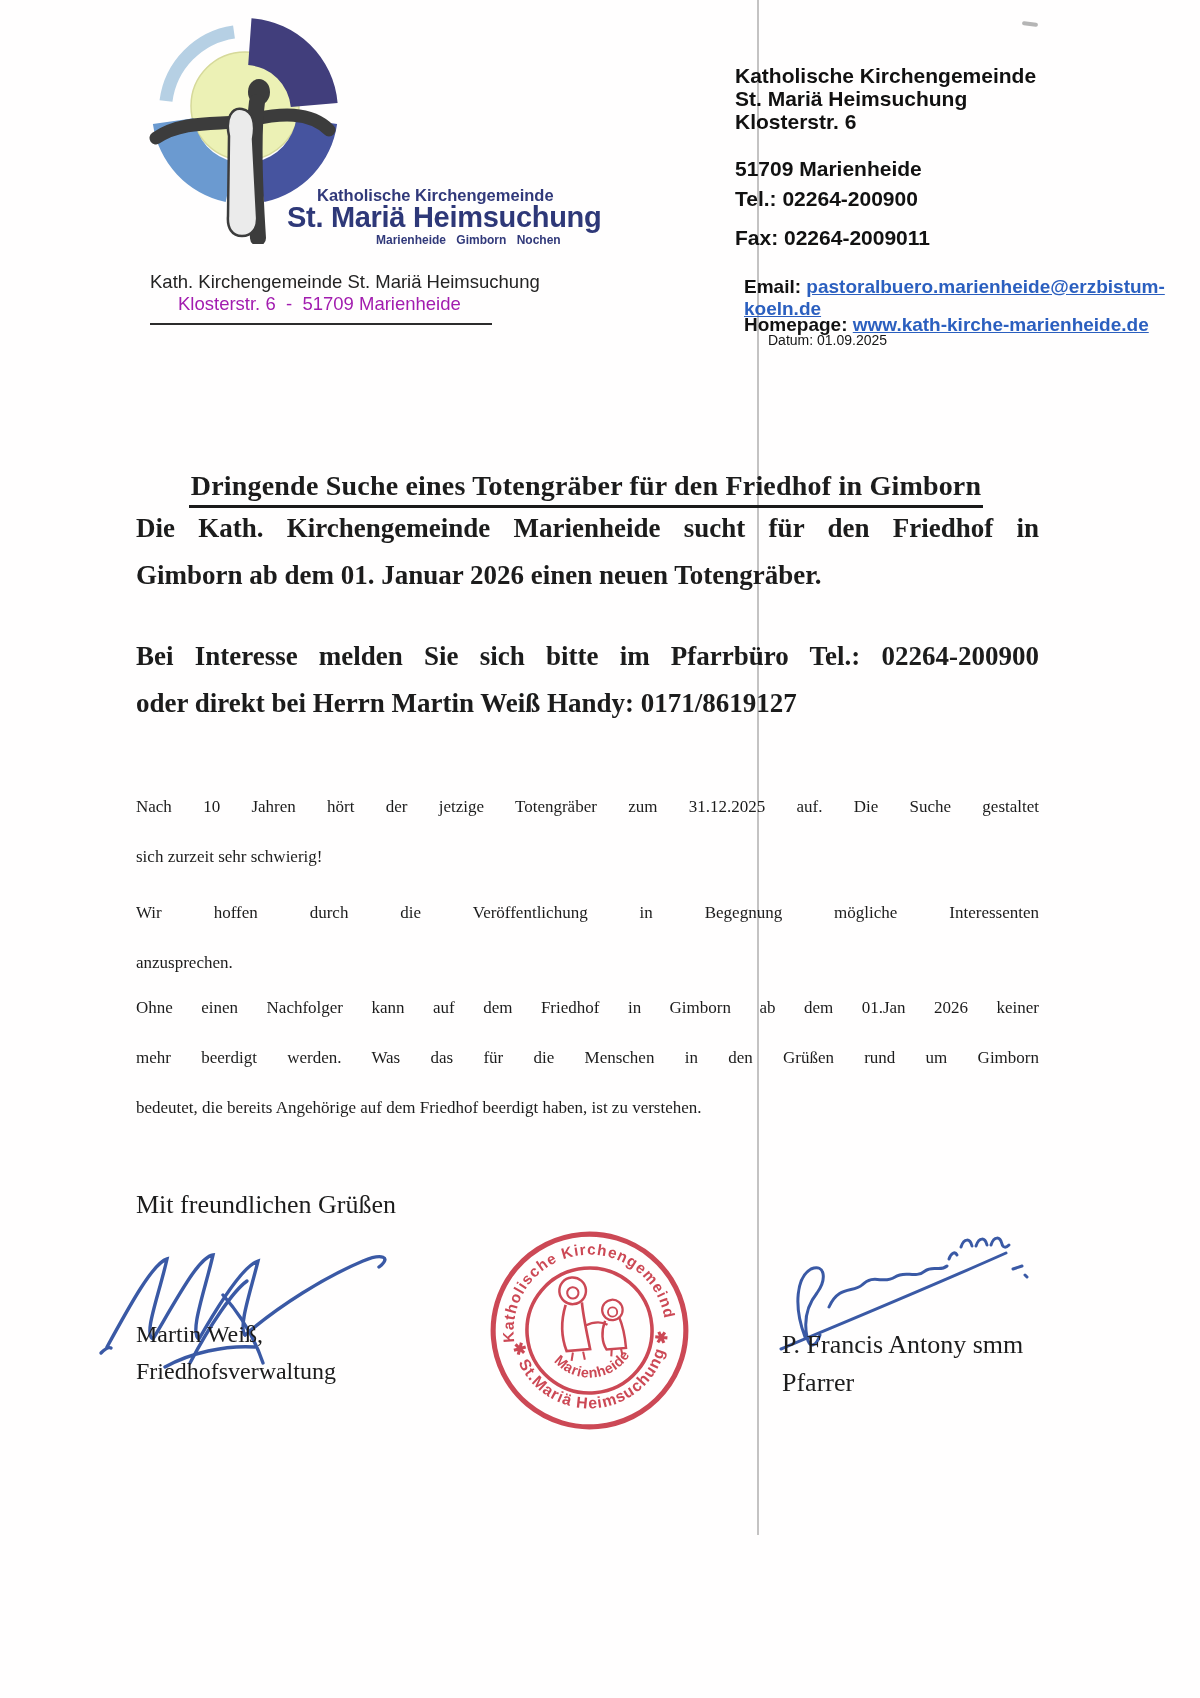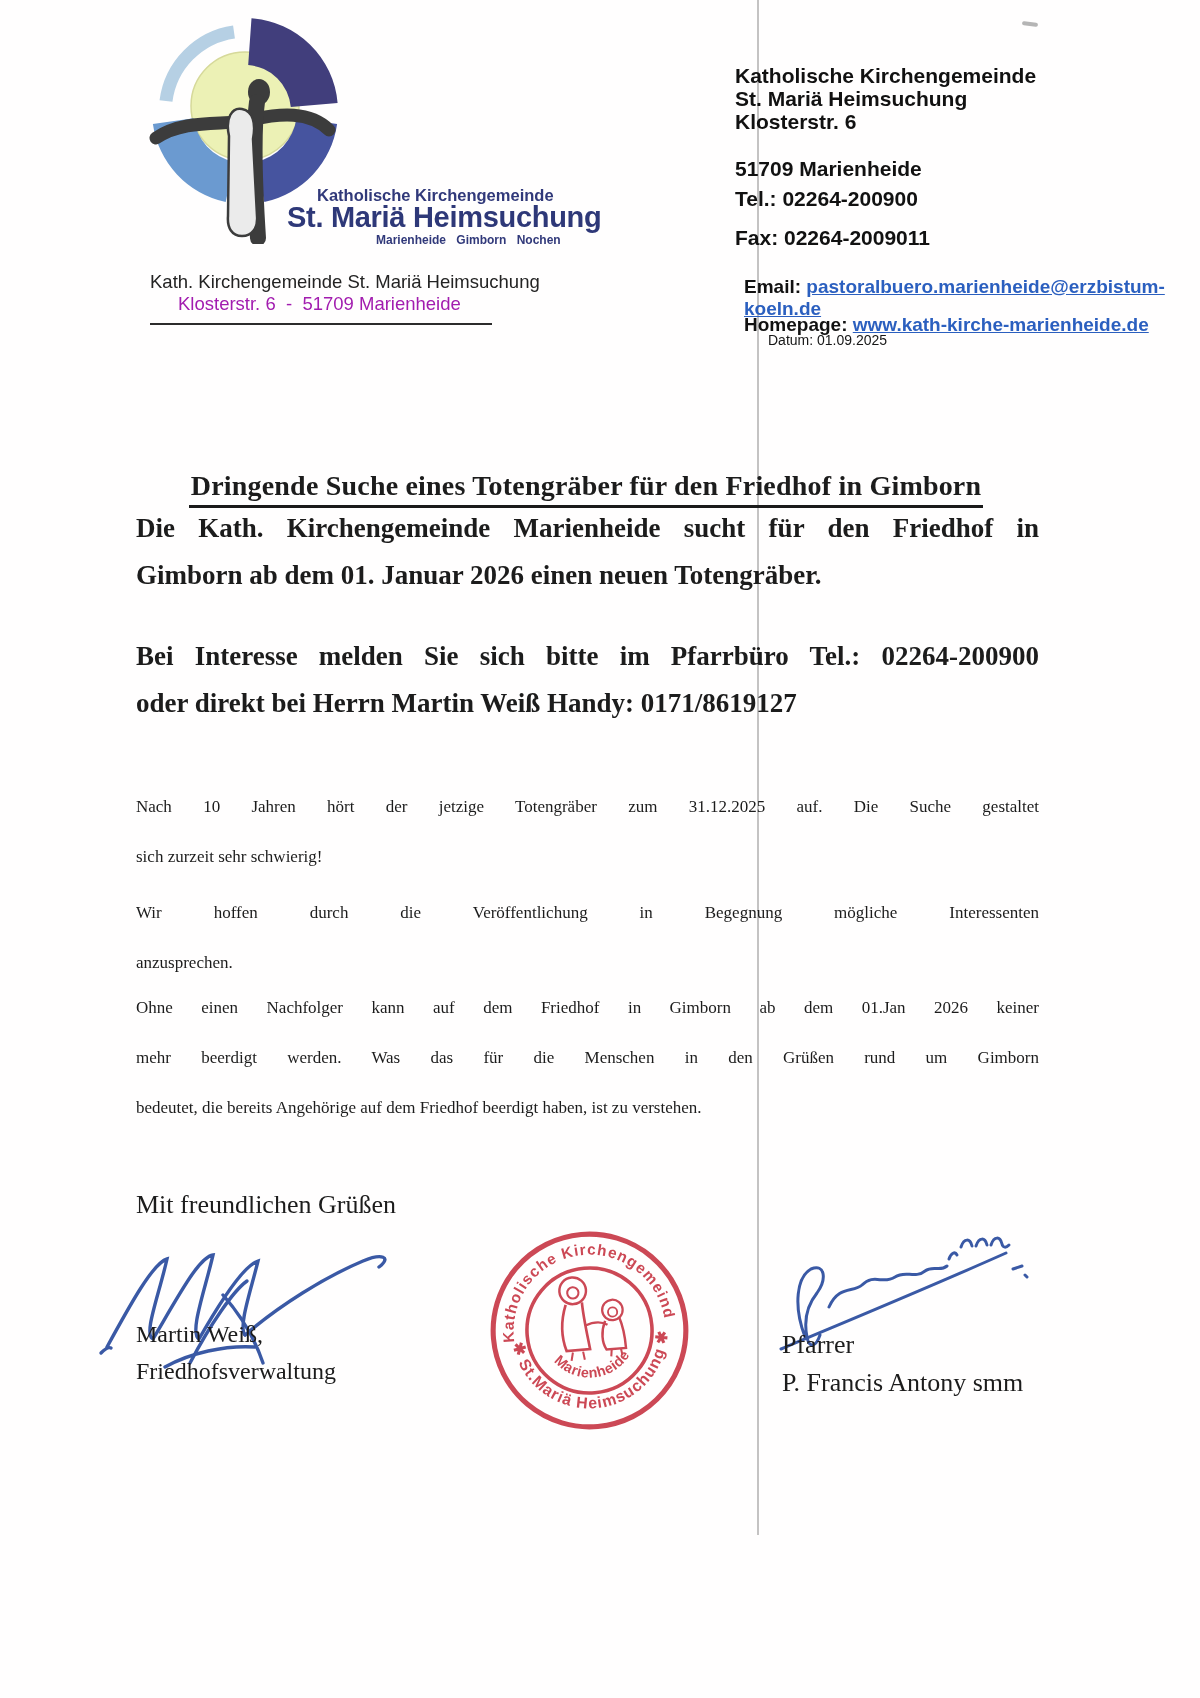--- a/index.html
+++ b/index.html
@@ -166,17 +166,17 @@
       <path d="M42,152 C30,120 34,92 48,84 C62,78 64,94 54,108 C46,118 40,132 44,152 C46,164 53,162 57,150"></path>
       <path d="M66,122 C76,100 90,108 99,100 C111,88 120,100 132,92 C142,85 152,94 162,86 C170,80 177,87 184,81"></path>
       <path d="M186,74 C188,68 192,66 194,70"></path>
       <path d="M198,62 c3,-9 9,-9 11,-1 m4,0 c3,-9 9,-9 11,-1 m4,0 c3,-9 9,-9 11,-1 c1,4 4,4 7,1"></path>
       <path d="M250,84 l9,-3"></path>
       <path d="M262,90 l2,2"></path>
     </g>
   </svg>
 
   <div class="abs sig-name-right">
+    <div>P. Francis Antony smm</div>
     <div>Pfarrer</div>
-    <div>P. Francis Antony smm</div>
   </div>
 
 </div>
 
 </body></html>

